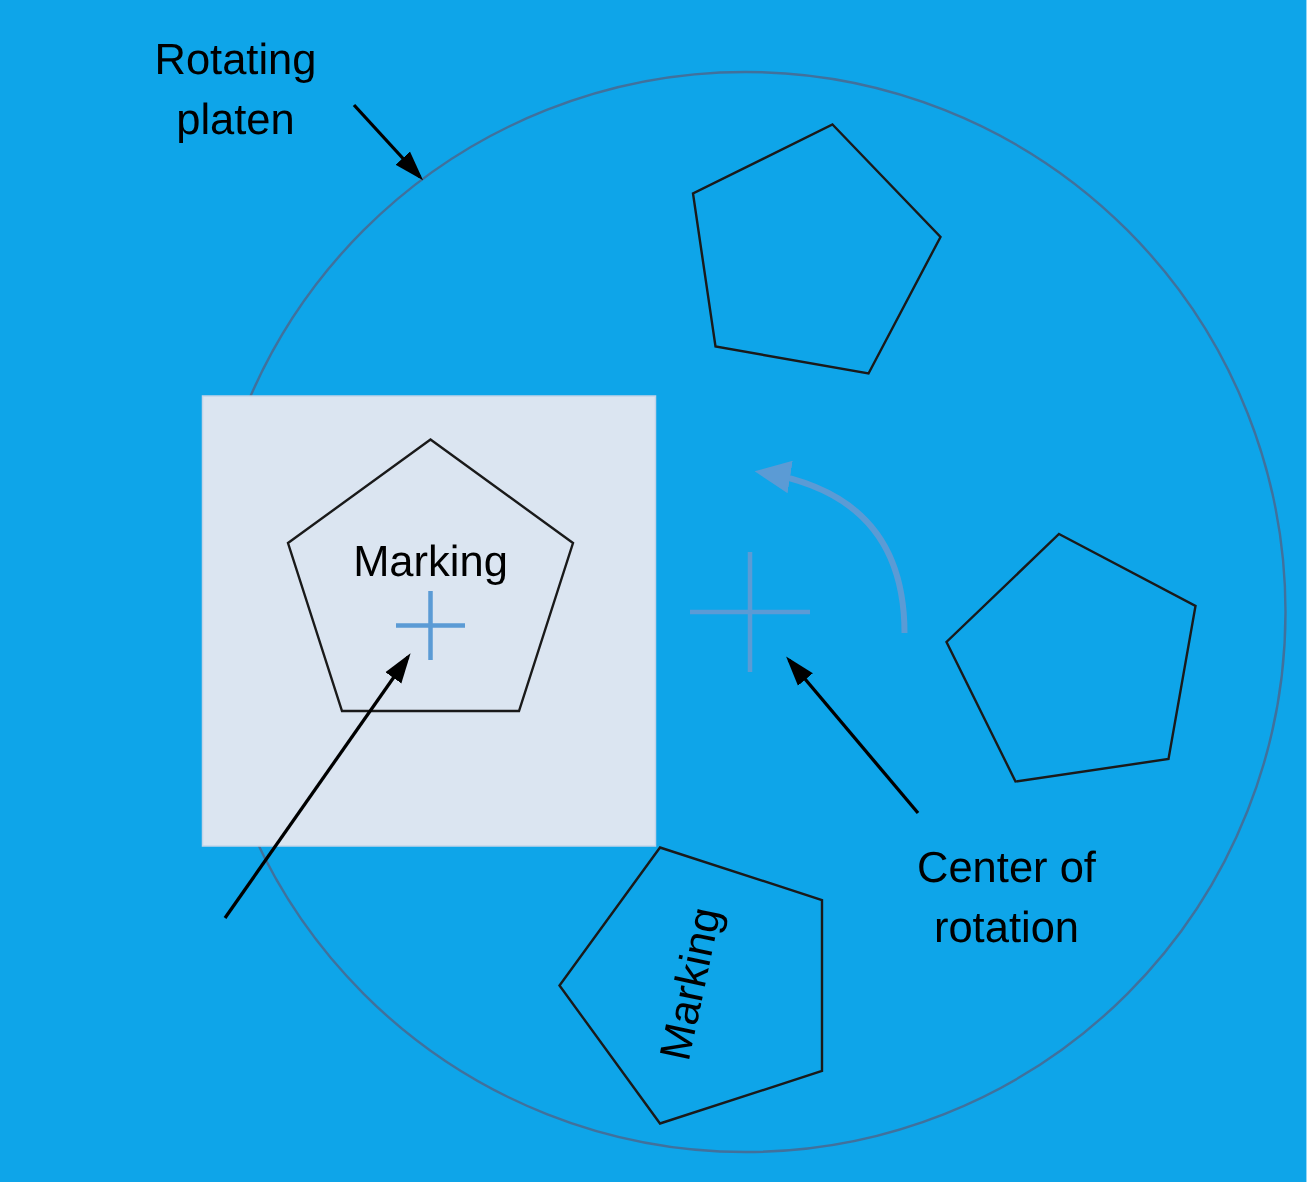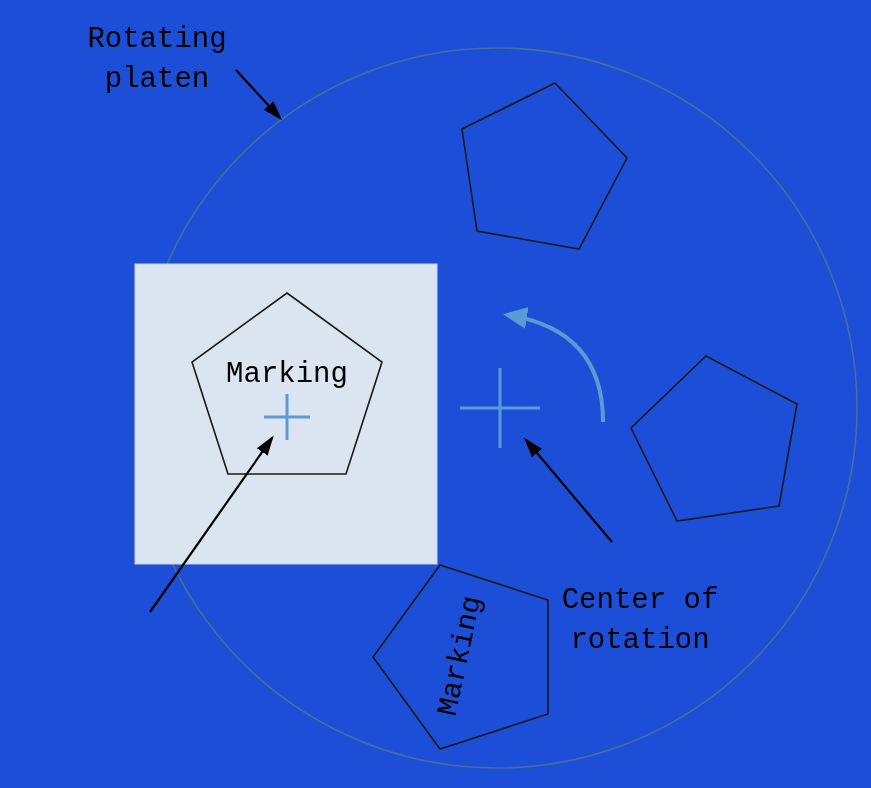--- a/index.html
+++ b/index.html
@@ -1,23 +1,23 @@
 <!DOCTYPE html>
 <html><head>
 <meta charset="utf-8">
 <style>
   html,body{margin:0;padding:0;background:#ffffff;}
-  .stage{position:relative;width:871px;height:788px;background:#1d4ed8;overflow:hidden;
-         font-family:Liberation Mono, monospace;}
+  .stage{position:relative;width:871px;height:788px;background:#0ea5e9;overflow:hidden;
+         font-family:Liberation Sans, sans-serif;}
   .stage svg{position:absolute;left:0;top:0;}
   .label{position:absolute;color:#000000;font-size:29px;line-height:40px;text-align:center;
          white-space:normal;}
   .lbl-rotating{left:73px;top:20px;width:168px;}
   .lbl-scan{left:33px;top:614px;width:185px;}
-  .lbl-center{left:545px;top:559px;width:190px;margin-top:22px;}
+  .lbl-center{left:576px;top:559px;width:190px;}
   .lbl-marking-left{left:207px;top:355px;width:160px;}
   .lbl-marking-bottom{left:461px;top:656px;width:170px;
          transform:translate(-50%,-50%) rotate(-78deg);}
 </style>
 </head>
 <body>
 
 <div class="stage">
 
   <svg width="871" height="788" viewBox="0 0 871 788">

